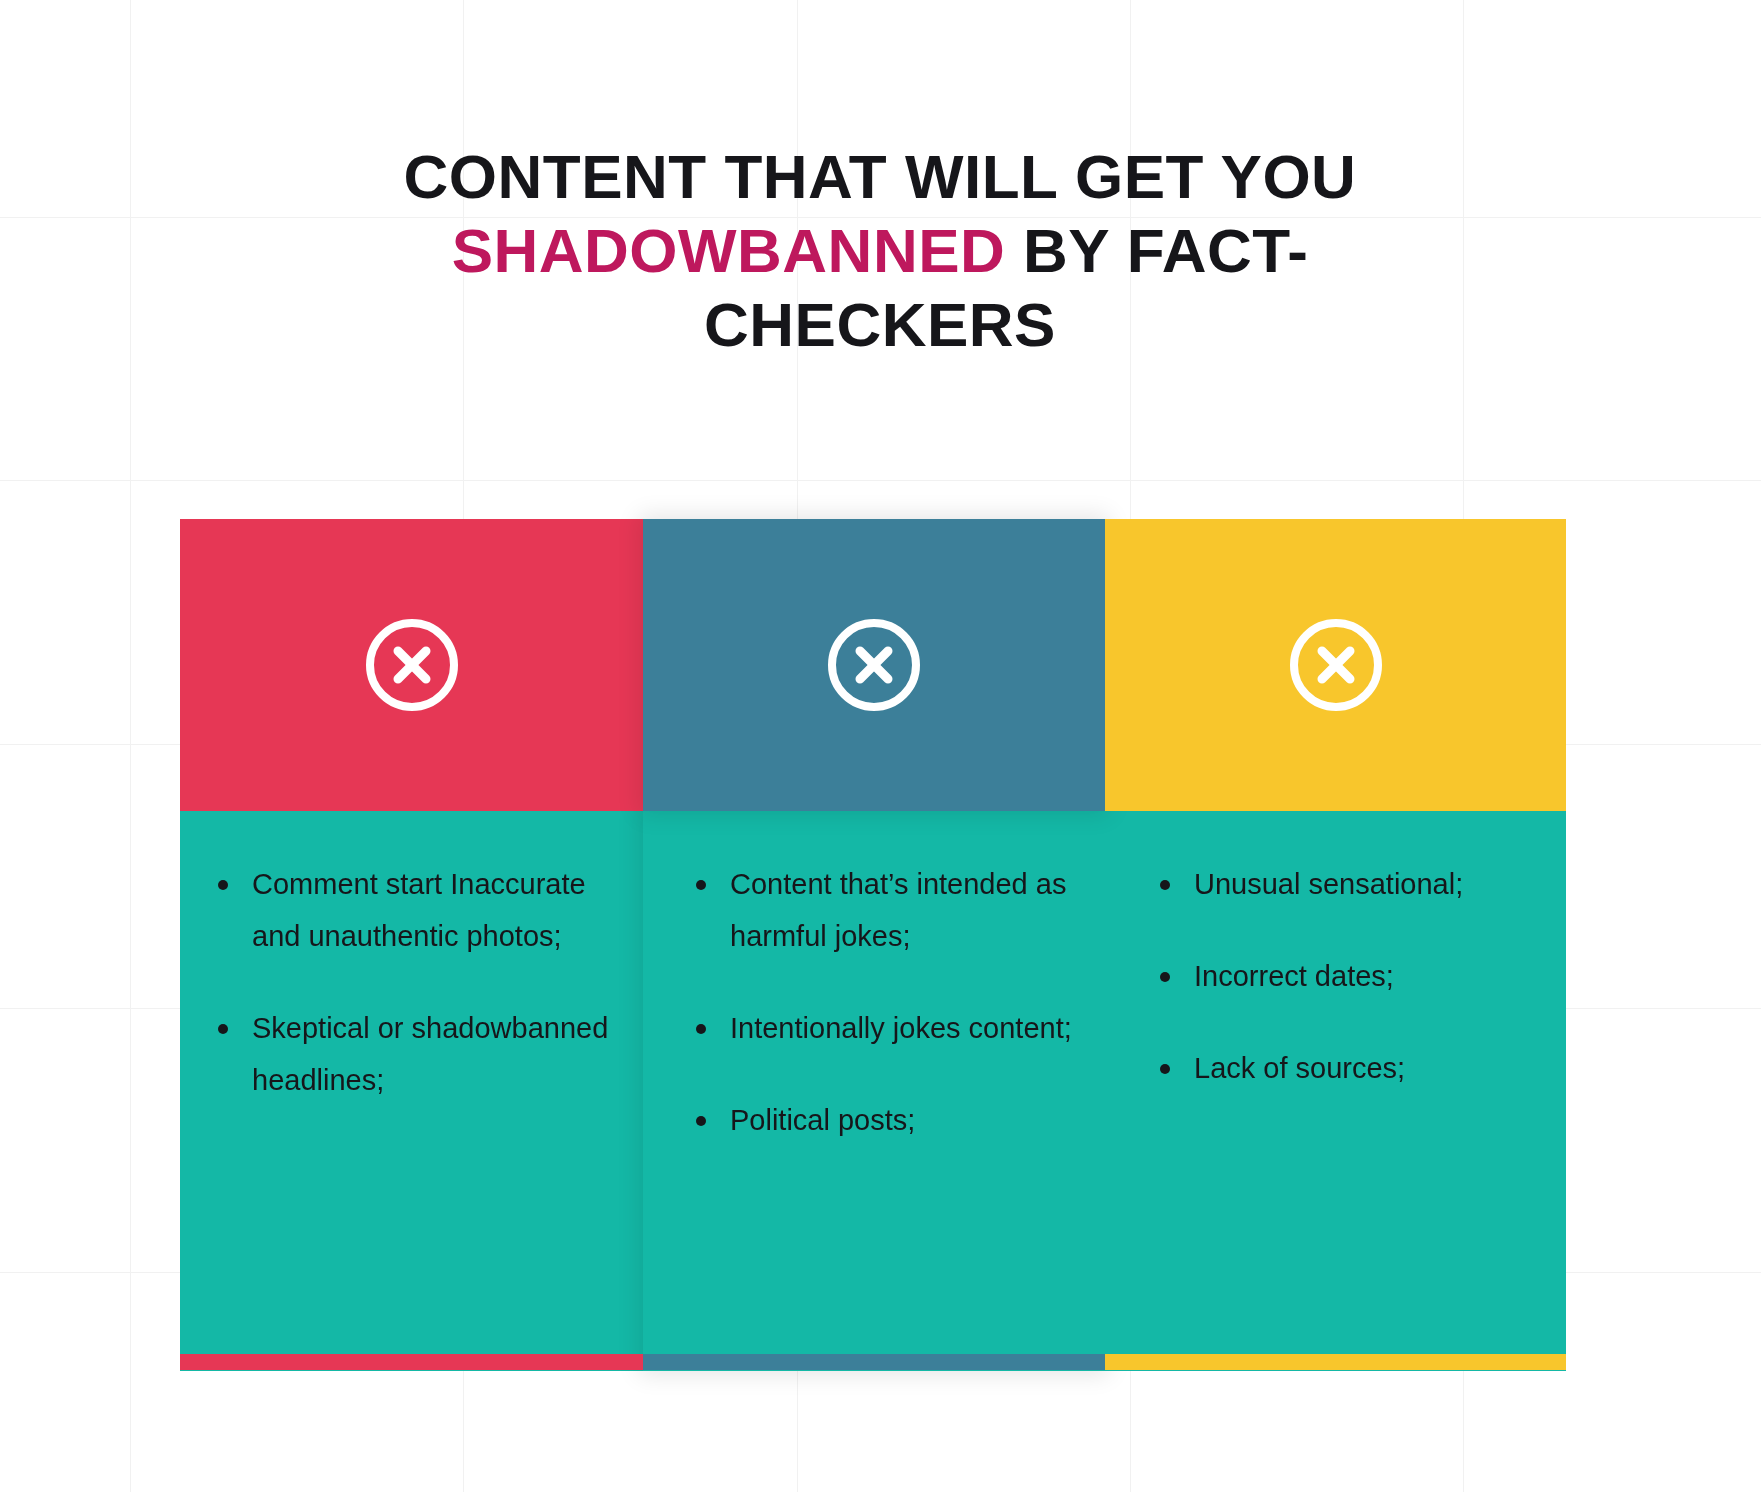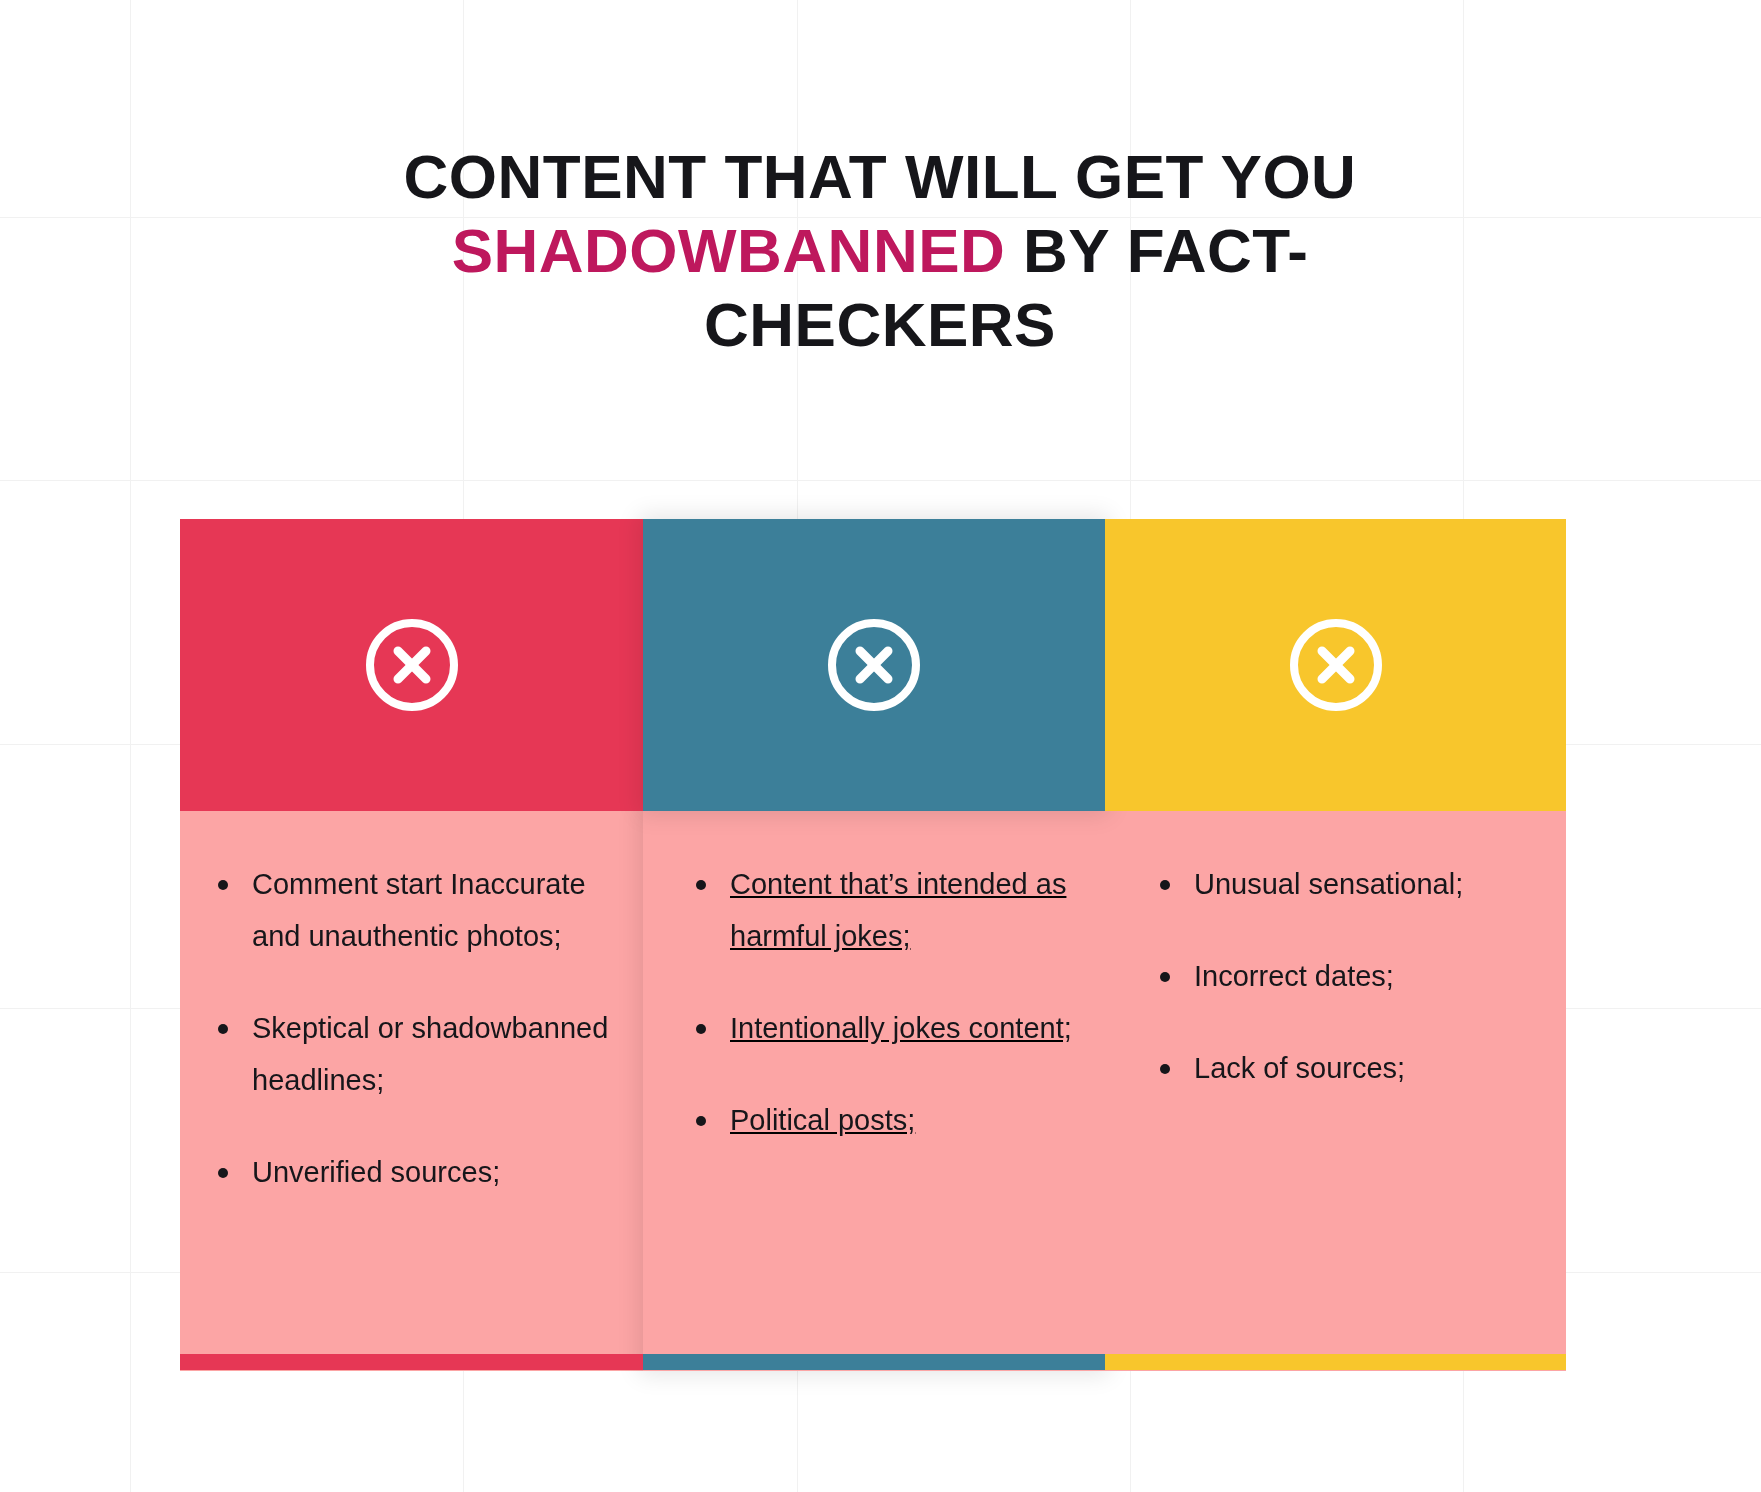--- a/index.html
+++ b/index.html
@@ -89,21 +89,21 @@
   .col-3 .col-header { background: #f8c62c; }
 
   .x-icon {
     display: block;
     width: 96px;
     height: 96px;
   }
 
   .col-body {
     flex: 1;
-    background: #fca5a5;
+    background: #14b8a6;
     position: relative;
     z-index: 1;
   }
   
   .col-2 .col-body {
     box-shadow: 0 0 22px 4px rgba(0,0,0,0.10);
   }
   .col-2 .col-header {
     box-shadow: 0 0 22px 4px rgba(0,0,0,0.10);
   }
@@ -111,21 +111,21 @@
   .bullets {
     list-style: none;
     margin: 0;
     padding: 0;
     position: absolute;
     left: 0;
     right: 0;
     top: 47px;
   }
   .col-1 .bullets { padding-left: 30px; padding-right: 8px; }
-  .col-2 .bullets { padding-left: 45px; padding-right: 10px; text-decoration: underline; }
+  .col-2 .bullets { padding-left: 45px; padding-right: 10px; }
   .col-3 .bullets { padding-left: 47px; padding-right: 10px; }
 
   .bullet {
     position: relative;
     padding-left: 42px;
     margin-bottom: 40px;
     font-family: "Liberation Sans", sans-serif;
     font-size: 29px;
     line-height: 52px;
     color: #16161a;
@@ -184,21 +184,20 @@
       <svg class="x-icon" viewBox="0 0 96 96">
         <circle cx="48" cy="48" r="42" fill="none" stroke="#ffffff" stroke-width="8"></circle>
         <line x1="34" y1="34" x2="62" y2="62" stroke="#ffffff" stroke-width="9" stroke-linecap="round"></line>
         <line x1="62" y1="34" x2="34" y2="62" stroke="#ffffff" stroke-width="9" stroke-linecap="round"></line>
       </svg>
     </div>
     <div class="col-body">
       <ul class="bullets">
         <li class="bullet">Comment start Inaccurate and unauthentic photos;</li>
         <li class="bullet">Skeptical or shadowbanned headlines;</li>
-        <li class="bullet">Unverified sources;</li>
       </ul>
     </div>
   </div>
 
   <div class="column col-2">
     <div class="col-header">
       <svg class="x-icon" viewBox="0 0 96 96">
         <circle cx="48" cy="48" r="42" fill="none" stroke="#ffffff" stroke-width="8"></circle>
         <line x1="34" y1="34" x2="62" y2="62" stroke="#ffffff" stroke-width="9" stroke-linecap="round"></line>
         <line x1="62" y1="34" x2="34" y2="62" stroke="#ffffff" stroke-width="9" stroke-linecap="round"></line>

